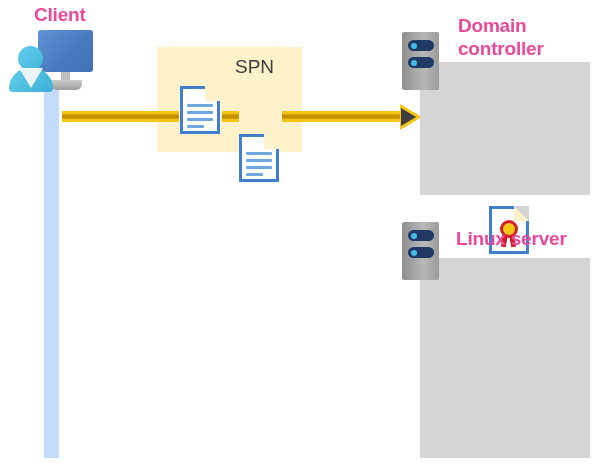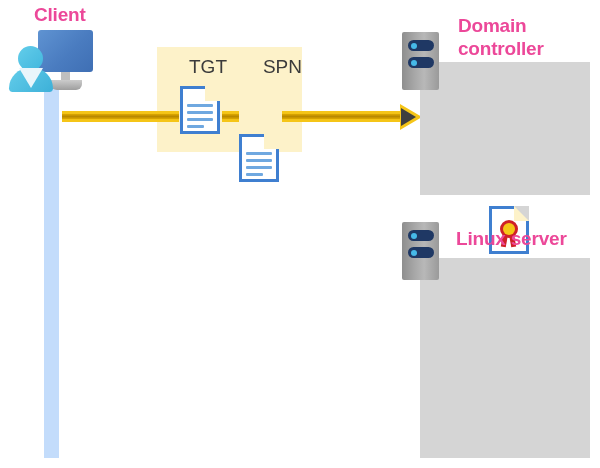--- a/index.html
+++ b/index.html
@@ -209,33 +209,32 @@
   </div>
 
   <div class="abs arrow-line" style="left:62px;top:111px;width:96px;height:11px;"></div>
 
   <div class="abs yellowbox" style="left:157px;top:47px;width:145px;height:105px;"></div>
 
   <div class="abs arrow-line" style="left:157px;top:111px;width:22px;height:11px;"></div>
   <div class="abs arrow-line" style="left:222px;top:111px;width:17px;height:11px;"></div>
   <div class="abs arrow-line" style="left:282px;top:111px;width:20px;height:11px;"></div>
 
-  <div class="abs doclabel" style="left:178px;top:56px;width:60px;text-align:center;">TGT</div>
 
   <div class="abs doc" style="left:180px;top:86px;width:40px;height:48px;">
     <div class="doc-body"></div>
     <div class="doc-fold" style="right:0px;top:0px;"></div>
     <div class="doc-fold-cover" style="right:0px;top:0px;"></div>
     <div class="doc-line" style="left:7px;top:18px;width:26px;height:3px;"></div>
     <div class="doc-line" style="left:7px;top:25px;width:26px;height:3px;"></div>
     <div class="doc-line" style="left:7px;top:32px;width:26px;height:3px;"></div>
     <div class="doc-line" style="left:7px;top:39px;width:17px;height:3px;"></div>
   </div>
 
-  <div class="abs doclabel" style="left:242px;top:56px;width:60px;text-align:right;">SPN</div>
+  <div class="abs doclabel" style="left:235px;top:56px;width:60px;text-align:left;">SPN</div>
 
   <div class="abs doc" style="left:239px;top:86px;width:40px;height:48px;">
     <div class="doc-body"></div>
     <div class="doc-fold" style="right:0px;top:0px;"></div>
     <div class="doc-fold-cover" style="right:0px;top:0px;"></div>
     <div class="doc-line" style="left:7px;top:18px;width:26px;height:3px;"></div>
     <div class="doc-line" style="left:7px;top:25px;width:26px;height:3px;"></div>
     <div class="doc-line" style="left:7px;top:32px;width:26px;height:3px;"></div>
     <div class="doc-line" style="left:7px;top:39px;width:17px;height:3px;"></div>
   </div>

